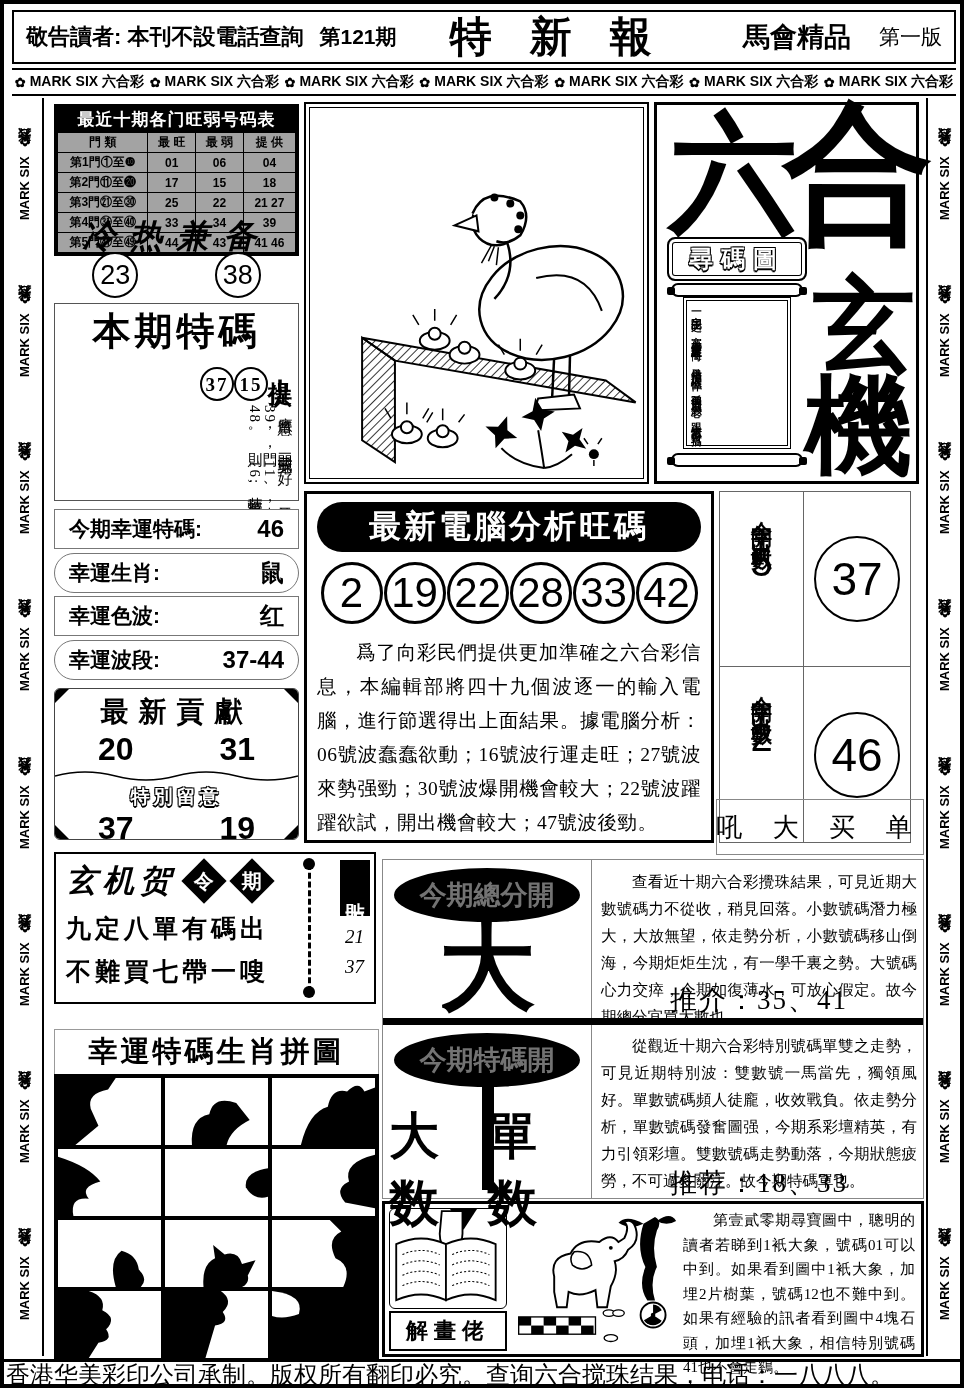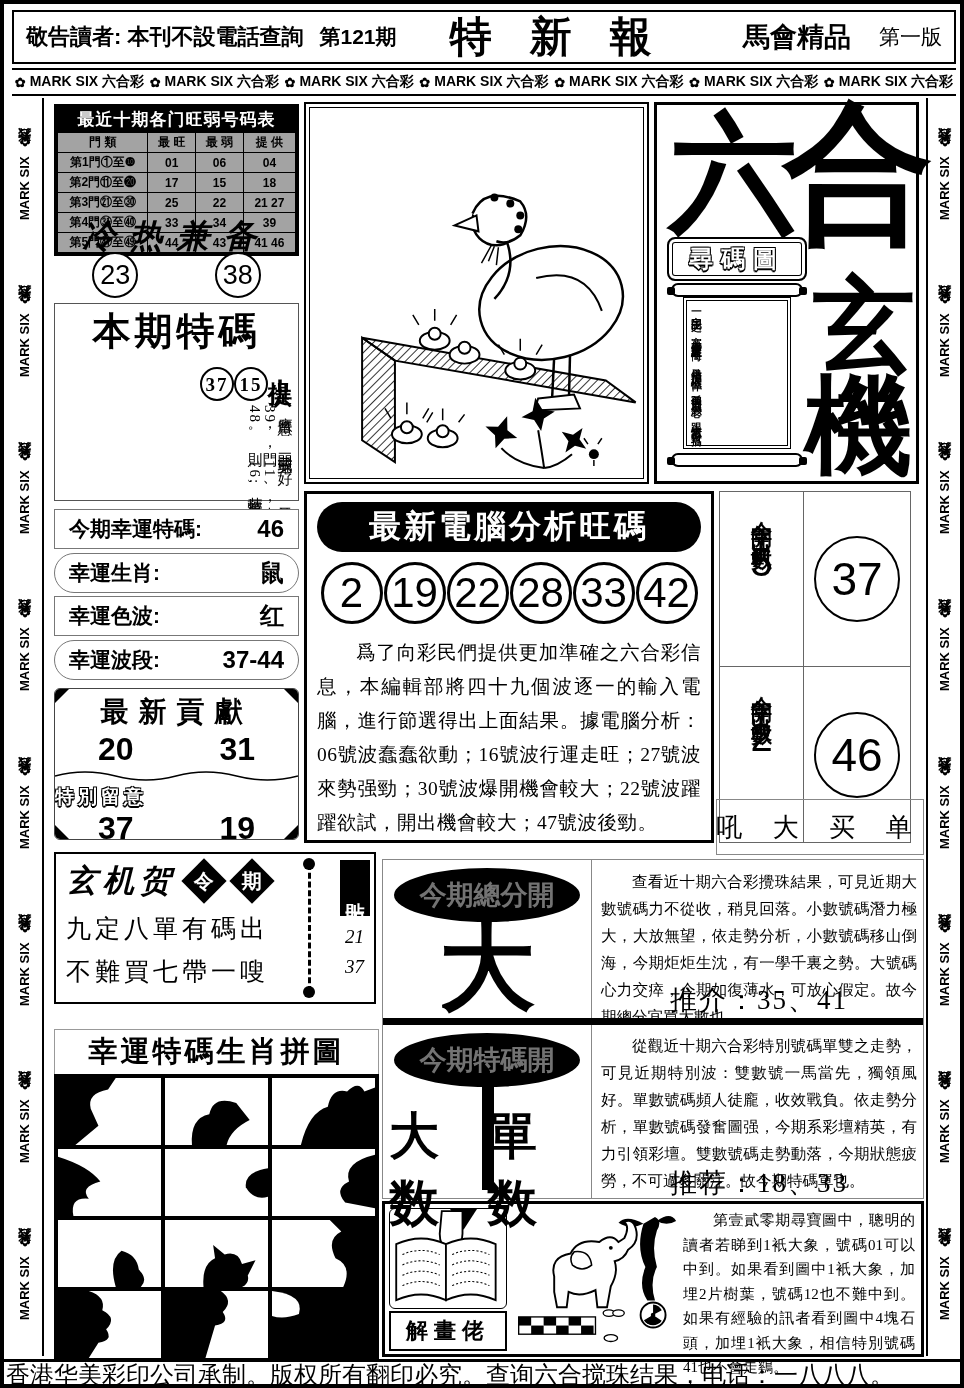--- a/index.html
+++ b/index.html
@@ -68,36 +68,36 @@
   .lucky-value { font-size:24px; font-weight:bold; }
 
   .contrib-box { left:50px; top:684px; width:245px; height:152px; border:1px solid #444;
                  border-radius:6px; overflow:hidden; }
   .contrib-title { text-align:center; font-size:28px; font-weight:bold; letter-spacing:10px;
                    margin-top:4px; }
   .contrib-nums { display:flex; justify-content:space-around; font-size:32px; font-weight:bold; }
   .wave { display:block; width:100%; height:16px; }
   .outline-text { color:#fff; font-weight:bold; text-shadow:-1px -1px 0 #000, 1px -1px 0 #000,
                   -1px 1px 0 #000, 1px 1px 0 #000, 0 2px 0 #000; }
-  .contrib-note { text-align:left; font-size:19px; letter-spacing:4px; }
+  .contrib-note { text-align:center; font-size:19px; letter-spacing:4px; }
   .corner { position:absolute; width:0; height:0; border-style:solid; }
   .corner.tl { left:0; top:0; border-width:14px 14px 0 0; border-color:#000 transparent transparent transparent; }
   .corner.tr { right:0; top:0; border-width:0 14px 14px 0; border-color:transparent #000 transparent transparent; }
   .corner.bl { left:0; bottom:0; border-width:14px 0 0 14px; border-color:transparent transparent transparent #000; }
   .corner.br { right:0; bottom:0; border-width:0 0 14px 14px; border-color:transparent transparent #000 transparent; }
 
   .congrats-box { left:50px; top:848px; width:322px; height:152px; border:2px solid #000;
                   padding:6px 10px; }
   .congrats-title { display:flex; align-items:center; gap:6px; }
   .congrats-prefix { font-size:31px; font-weight:bold; font-style:italic; letter-spacing:6px;
                      font-family:"Liberation Serif", serif; }
   .diamond { width:32px; height:32px; background:#000; transform:rotate(45deg); display:flex;
              align-items:center; justify-content:center; margin:0 5px; }
   .diamond span { transform:rotate(-45deg); color:#fff; font-size:20px; font-weight:bold; }
-  .congrats-line { font-size:25px; font-weight:normal; letter-spacing:4px; margin-top:10px;
+  .congrats-line { font-size:25px; font-weight:bold; letter-spacing:4px; margin-top:10px;
                    white-space:nowrap; }
   .dash-line { position:absolute; left:252px; top:10px; height:128px; border-left:3px dashed #000; }
   .dash-dot { position:absolute; left:247px; width:12px; height:12px; border-radius:50%; background:#000; }
   .tip-box { position:absolute; right:4px; top:6px; width:30px; height:56px; background:#000;
              color:#fff; writing-mode:vertical-rl; display:flex; align-items:center;
              justify-content:center; font-size:19px; font-weight:bold; }
   .tip-num { position:absolute; right:10px; font-size:19px; font-style:italic;
              font-family:"Liberation Serif", serif; }
 
   .puzzle-box { left:50px; top:1025px; width:325px; height:330px; }

